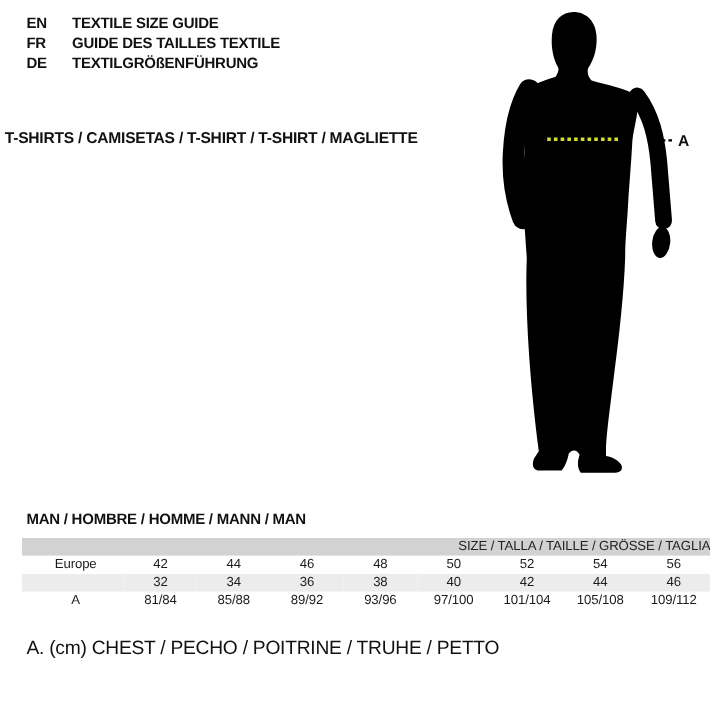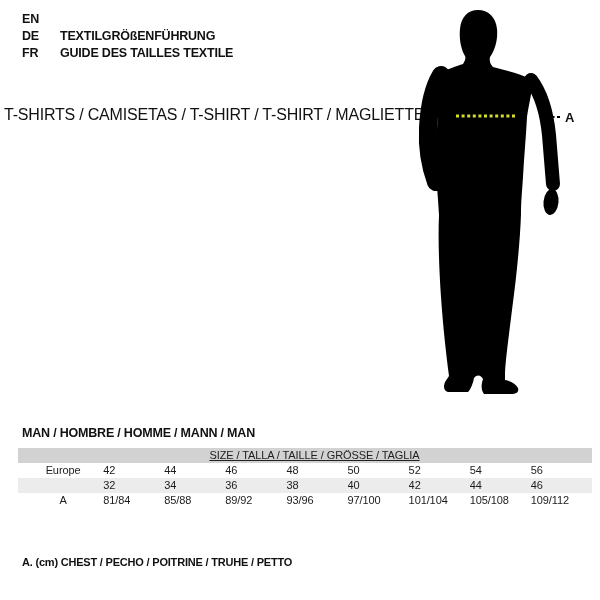--- a/index.html
+++ b/index.html
@@ -10,59 +10,60 @@
   }
   .abs { position:absolute; }
 
   
   .langs { left:22px; top:11px; font-size:12.5px; line-height:17px;
            font-weight:bold; letter-spacing:-0.2px; }
   .lang-row { display:flex; }
   .lang-code { width:38px; flex:0 0 38px; }
 
   
-  .cats { left:4px; top:105px; font-size:16px; line-height:19px;
-          font-weight:normal; letter-spacing:-0.2px; }
+  .cats { left:4px; top:105px; font-size:13px; line-height:19px;
+          font-weight:bold; letter-spacing:-0.2px; }
 
   
   .figure { left:395px; top:0px; width:200px; height:400px; }
 
   
   .man-title { left:22px; top:426px; font-size:12.5px; font-weight:bold;
                letter-spacing:-0.2px; }
 
   
   table.size { position:absolute; left:18px; top:448px; width:574px;
                border-collapse:collapse; font-size:11px; letter-spacing:-0.1px;
                color:#1c1c1c; table-layout:fixed; }
-  table.size td { height:15px; line-height:15px; padding:0; 
+  table.size td { height:15px; line-height:15px; padding:0; text-align:center;
                   overflow:hidden; white-space:nowrap; }
   table.size td.lbl { text-align:center; padding-left:5px; }
-  tr.hdr td { background:var(--header-bg,#d2d2d2); text-align:center;
-              padding-left:19px; color:#222;text-decoration:underline; }
+  tr.hdr td { background:var(--header-bg,#d2d2d2); text-align:right;
+              padding-left:19px; color:#222; }
   tr.shaded td { background:var(--shaded-row-bg,#ececec); }
 
   
-  .footnote { left:22px; top:556px; font-size:11px; font-weight:bold;
+  .footnote { left:22px; top:532px; font-size:16px; font-weight:normal;
               letter-spacing:-0.2px; }
 </style>
 </head>
 <body>
 
 <div class="abs langs">
   <div class="lang-row">
     <span class="lang-code">EN</span>
+    <span>TEXTILE SIZE GUIDE</span>
+  </div>
+  <div class="lang-row">
+    <span class="lang-code">FR</span>
+    <span>GUIDE DES TAILLES TEXTILE</span>
   </div>
   <div class="lang-row">
     <span class="lang-code">DE</span>
     <span>TEXTILGRÖßENFÜHRUNG</span>
-  </div>
-  <div class="lang-row">
-    <span class="lang-code">FR</span>
-    <span>GUIDE DES TAILLES TEXTILE</span>
   </div>
 </div>
 
 <div class="abs cats">
   <div>T-SHIRTS / CAMISETAS / T-SHIRT / T-SHIRT / MAGLIETTE</div>
 </div>
 
 <svg class="abs figure" viewBox="395 0 200 400" xmlns="http://www.w3.org/2000/svg">
   <g>
     <path fill="#000" d="

